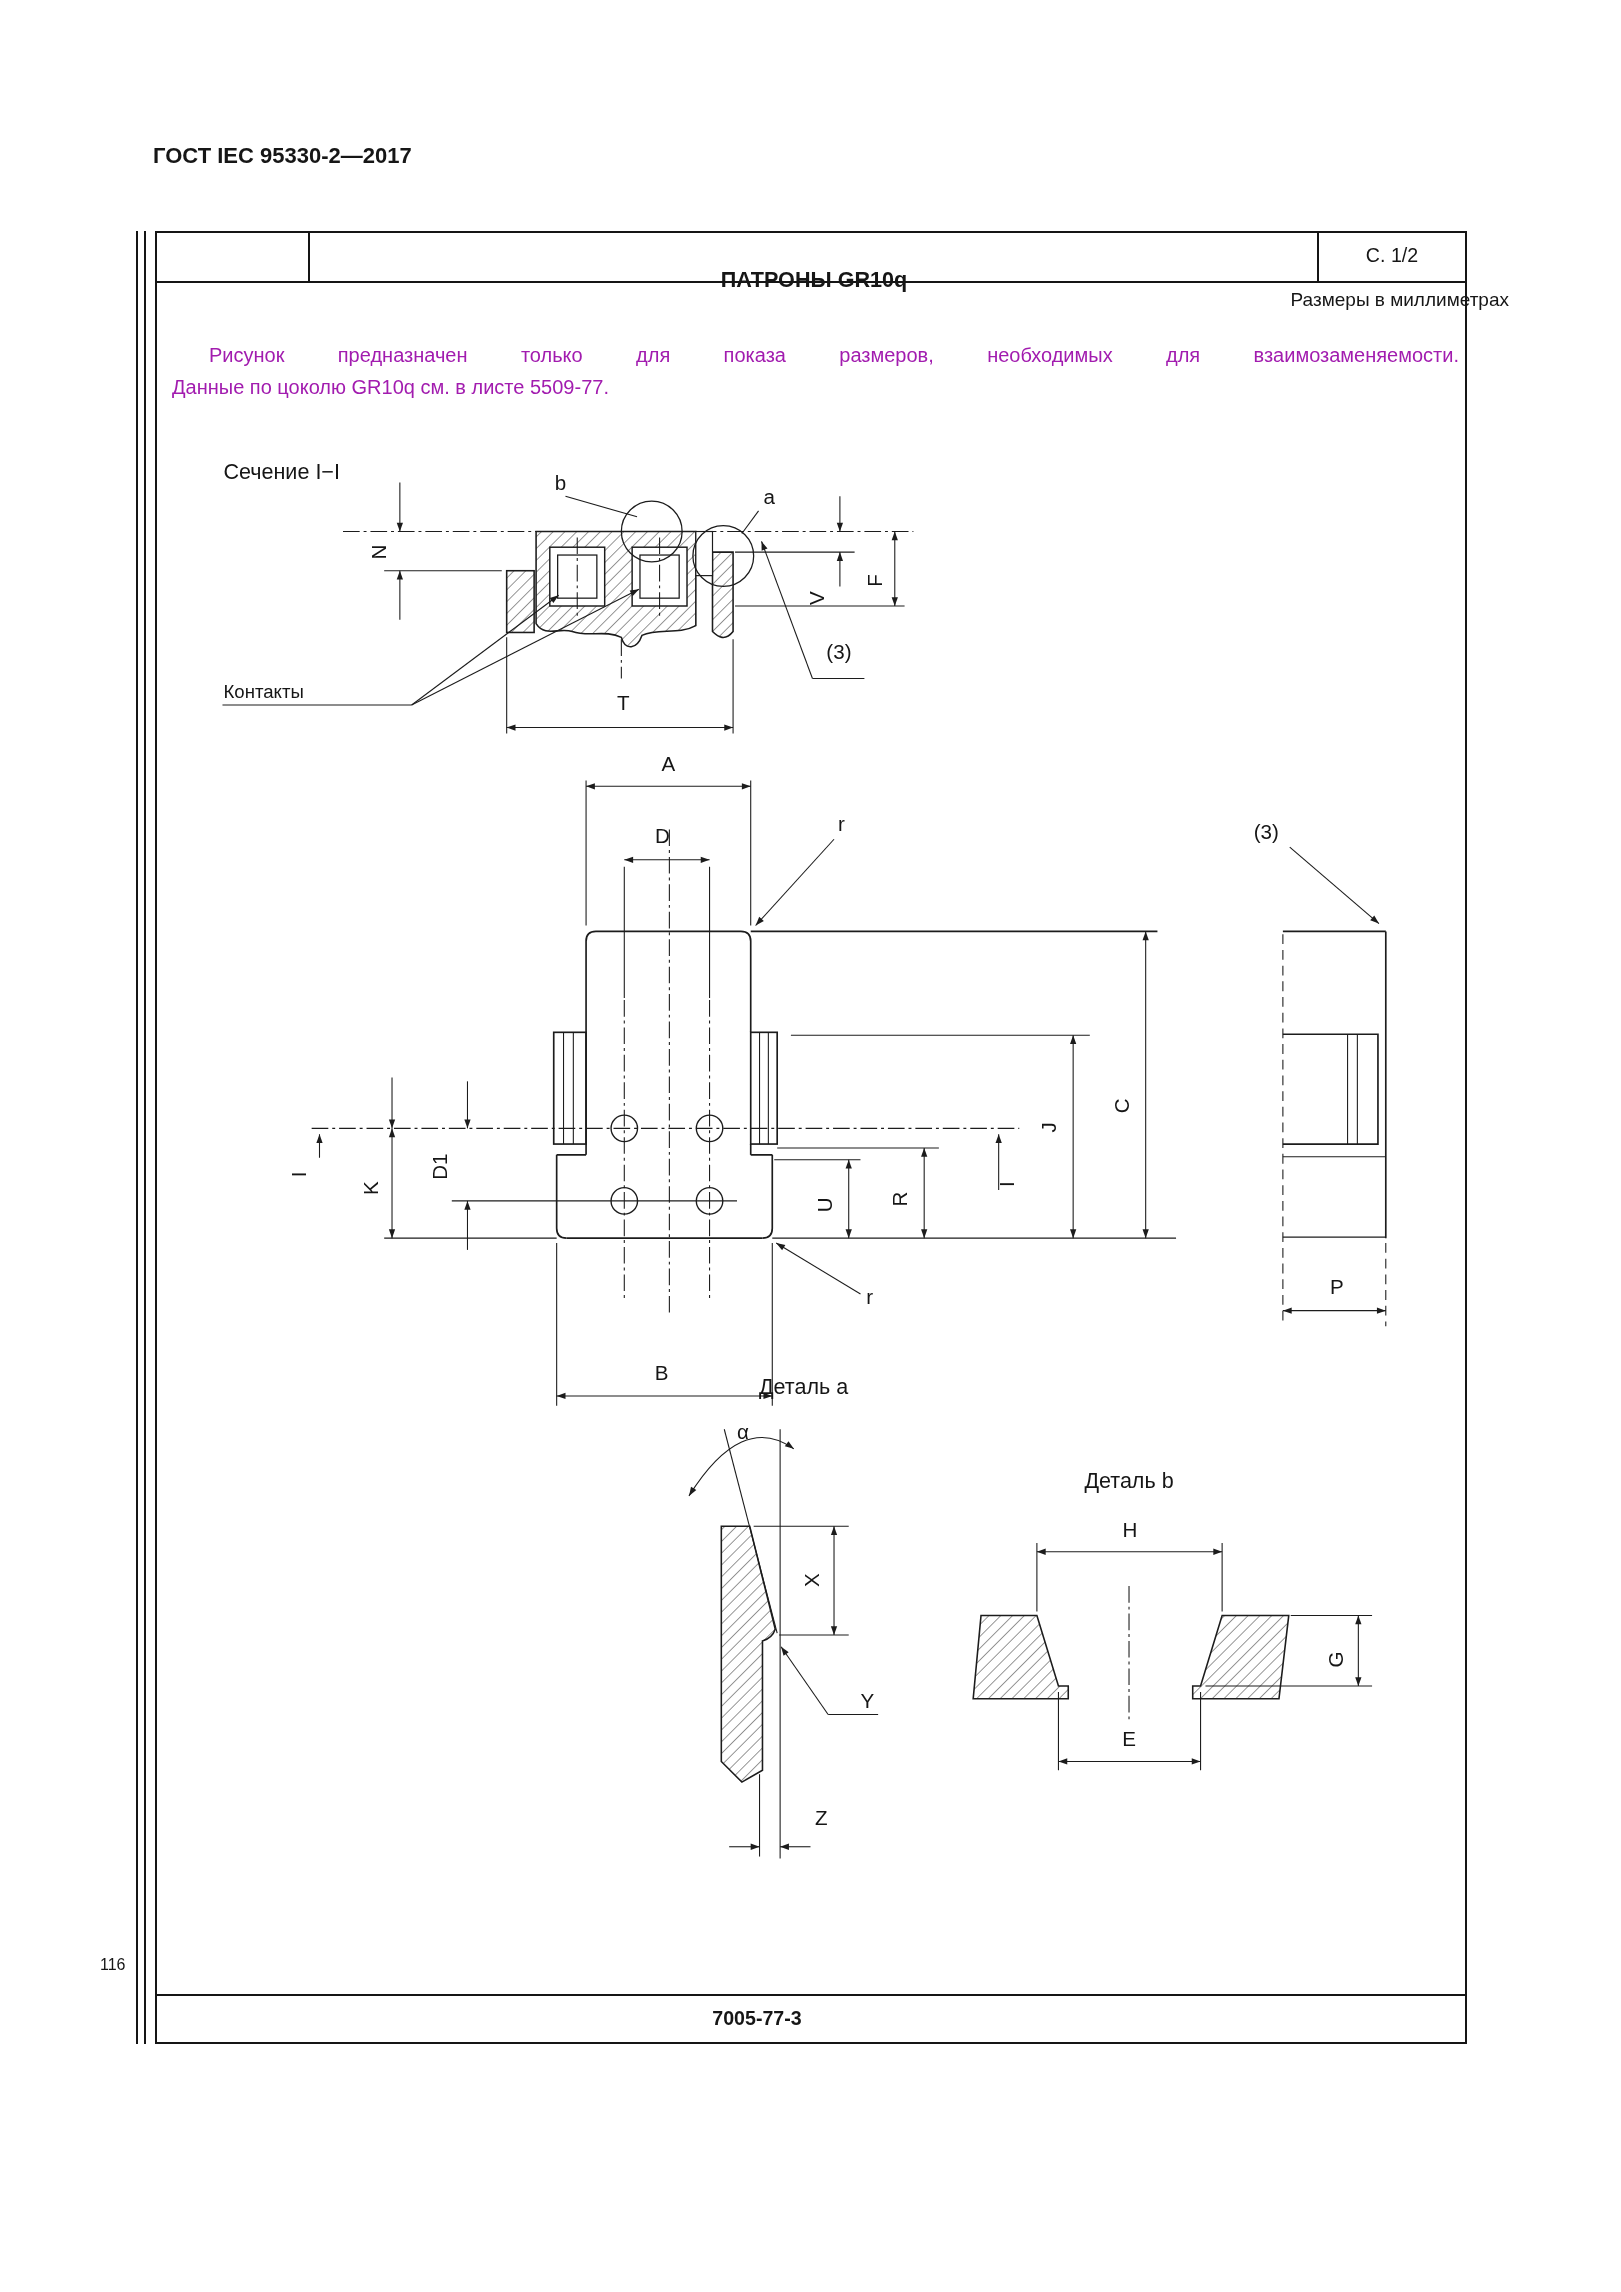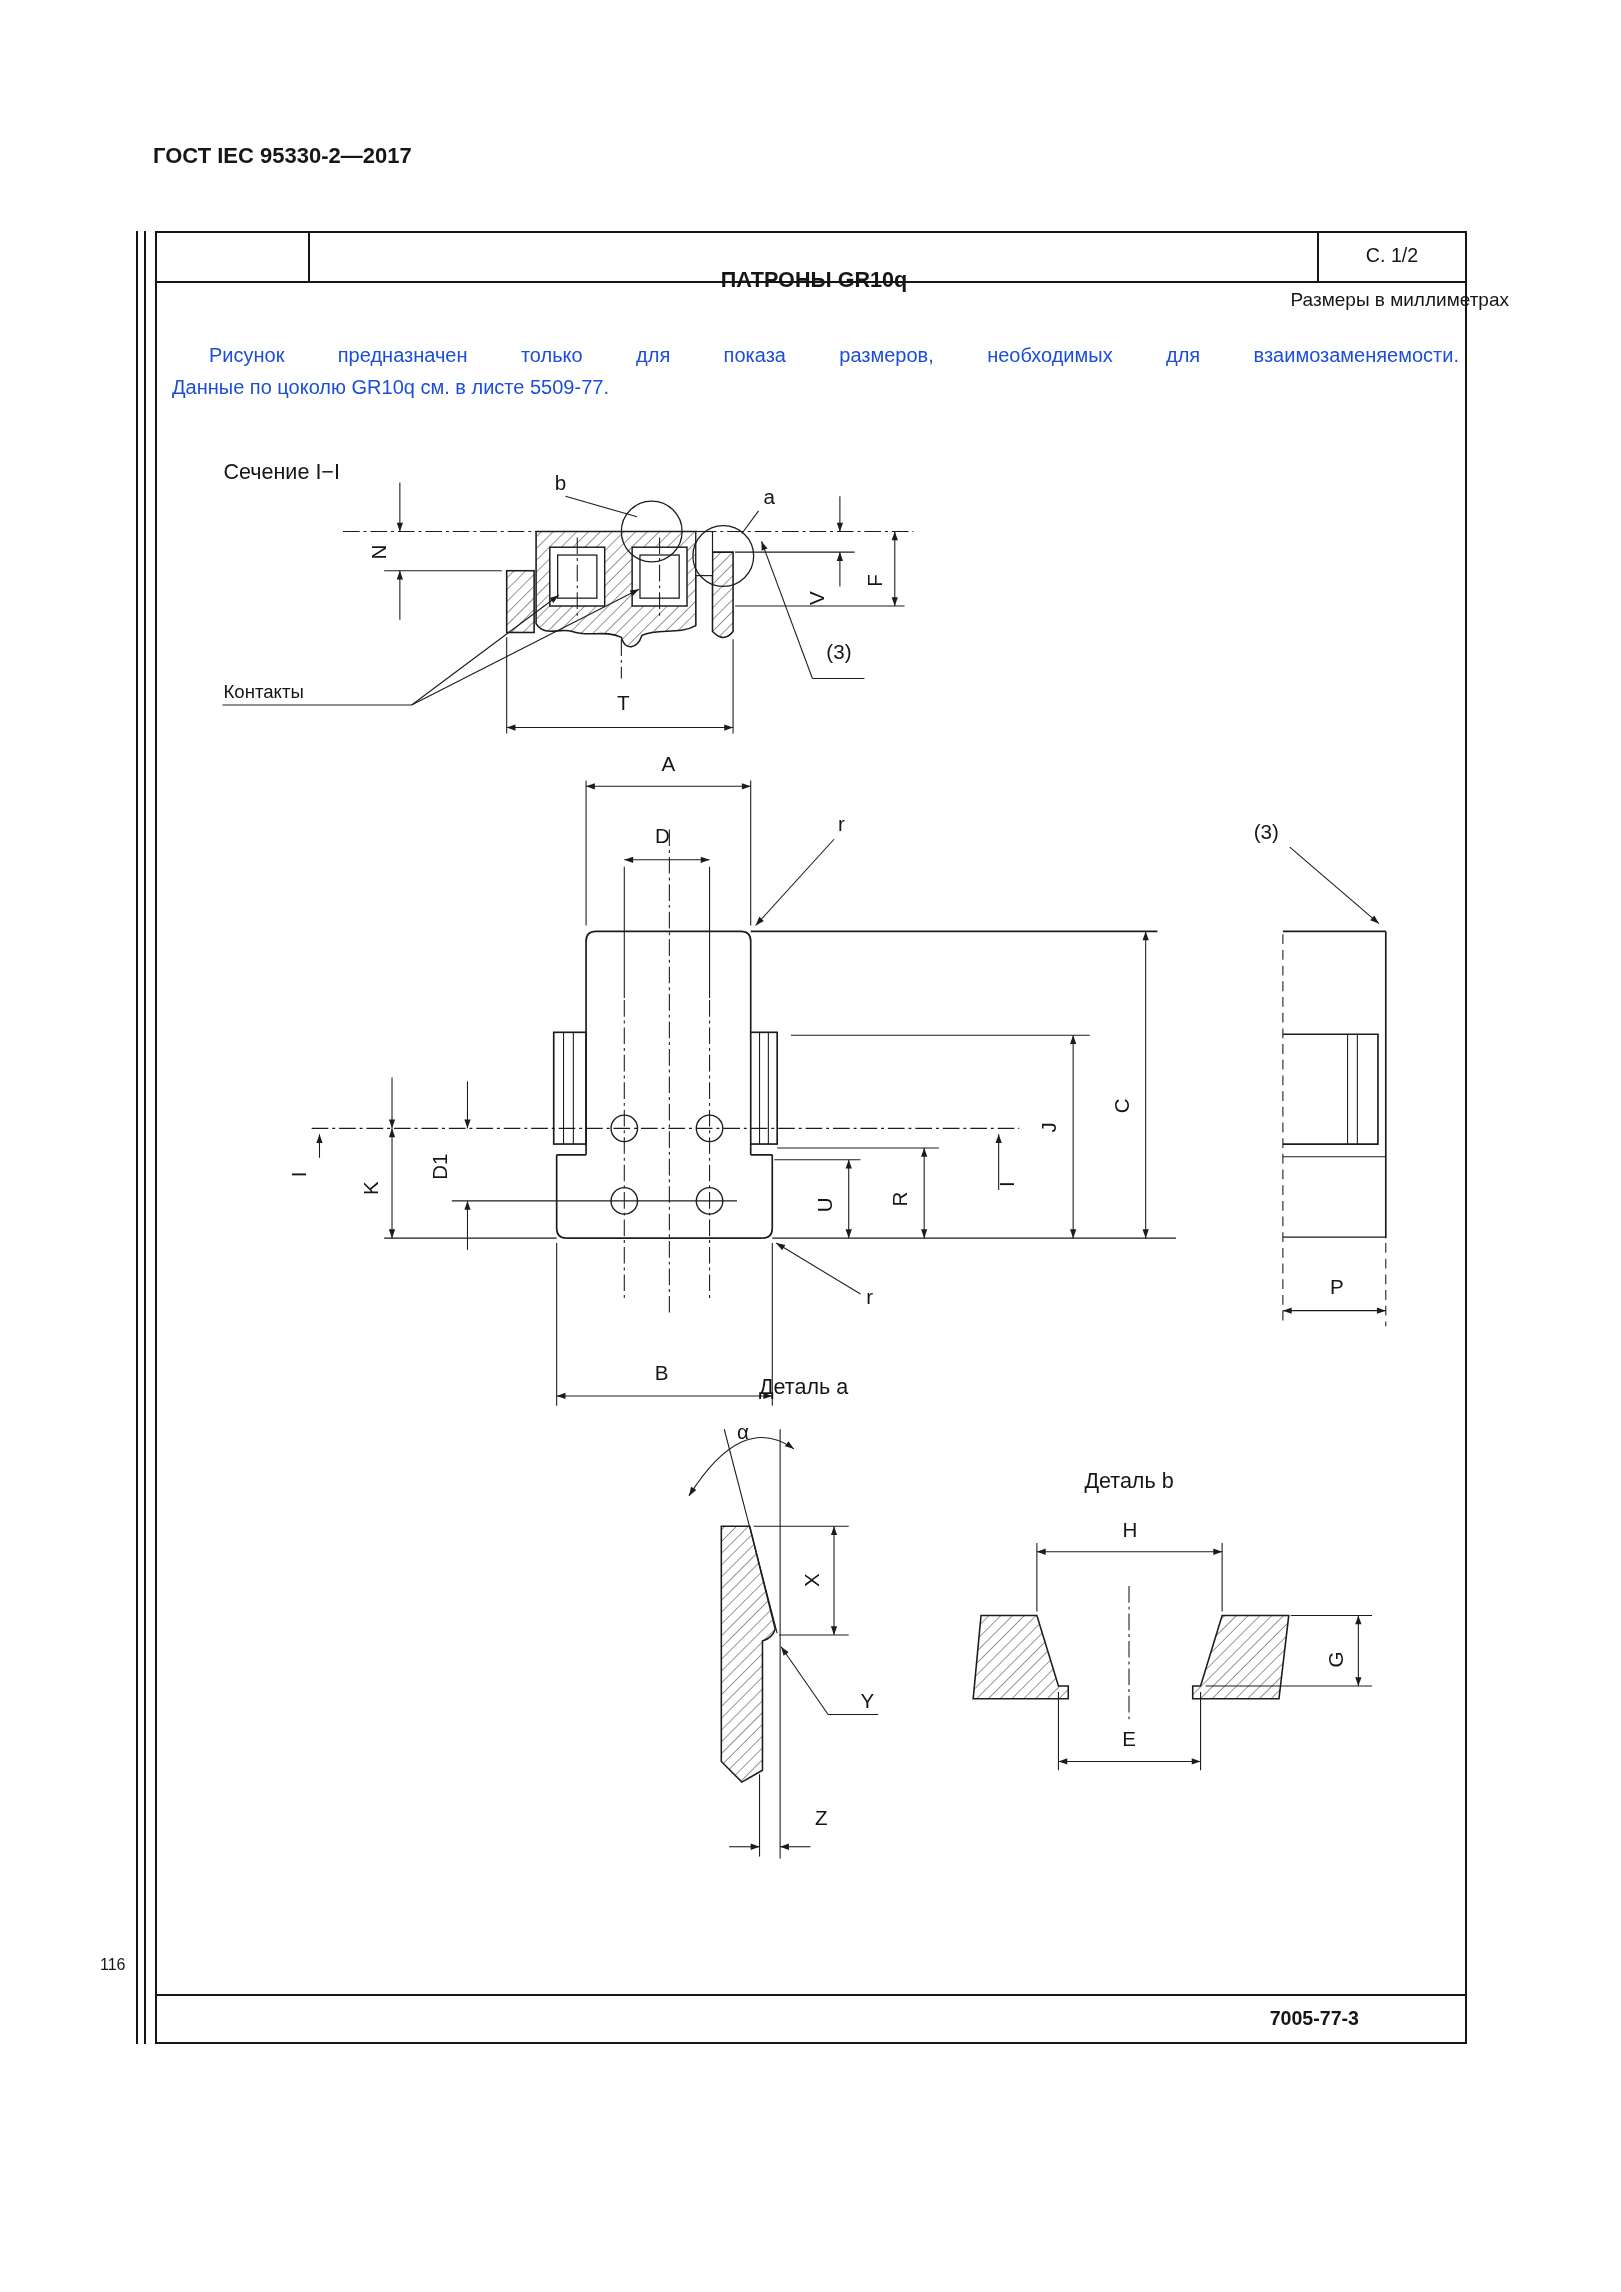--- a/index.html
+++ b/index.html
@@ -14,22 +14,22 @@
   #footer-row{position:absolute;left:155px;top:1994px;width:1312px;height:51px;
               border-top:2.9px solid #151515;box-sizing:border-box;}
   #title-cell{position:absolute;left:310px;top:231px;width:1008px;height:49px;
               line-height:49px;text-align:center;font-size:21.6px;font-weight:bold;margin-top:24px;}
   #marker-cell{position:absolute;left:1319px;top:231px;width:146px;height:41px;
                line-height:49px;text-align:center;font-size:19.6px;border-radius:10px;}
   #units-note{position:absolute;left:934px;top:289px;width:575px;text-align:right;font-size:19px;}
   #std-ref{position:absolute;left:153px;top:143px;font-size:22px;font-weight:bold;}
   #page-num{position:absolute;left:100px;top:1956px;font-size:16px;text-align:center;}
   #footer-code{position:absolute;left:155px;top:1994px;width:1204px;height:51px;line-height:49px;
-               text-align:right;font-size:19.6px;font-weight:bold;}
-  #intro{position:absolute;left:172px;top:339px;width:1287px;font-size:20px;line-height:32px;color:#1d4ed8;}
+               text-align:center;font-size:19.6px;font-weight:bold;}
+  #intro{position:absolute;left:172px;top:339px;width:1287px;font-size:20px;line-height:32px;color:#a21caf;}
   #intro .l1{text-align:justify;text-align-last:justify;text-indent:37px;}
   svg{position:absolute;left:0;top:0;}
   svg .ln{stroke:#1c1c1c;fill:none;stroke-width:1.1;}
   svg .outline{stroke-width:1.7;}
   svg .hatched{fill:url(#h45);stroke:#1c1c1c;stroke-width:1.6;}
   svg .cdash{stroke-dasharray:17 4 3 4;}
   svg .dash{stroke-dasharray:10 6;}
   svg .dim{marker-start:url(#arr);marker-end:url(#arr);}
   svg .arrE{marker-end:url(#arr);}
   svg text{font-family:"Liberation Sans",sans-serif;fill:#161616;stroke:none;font-size:21px;}

